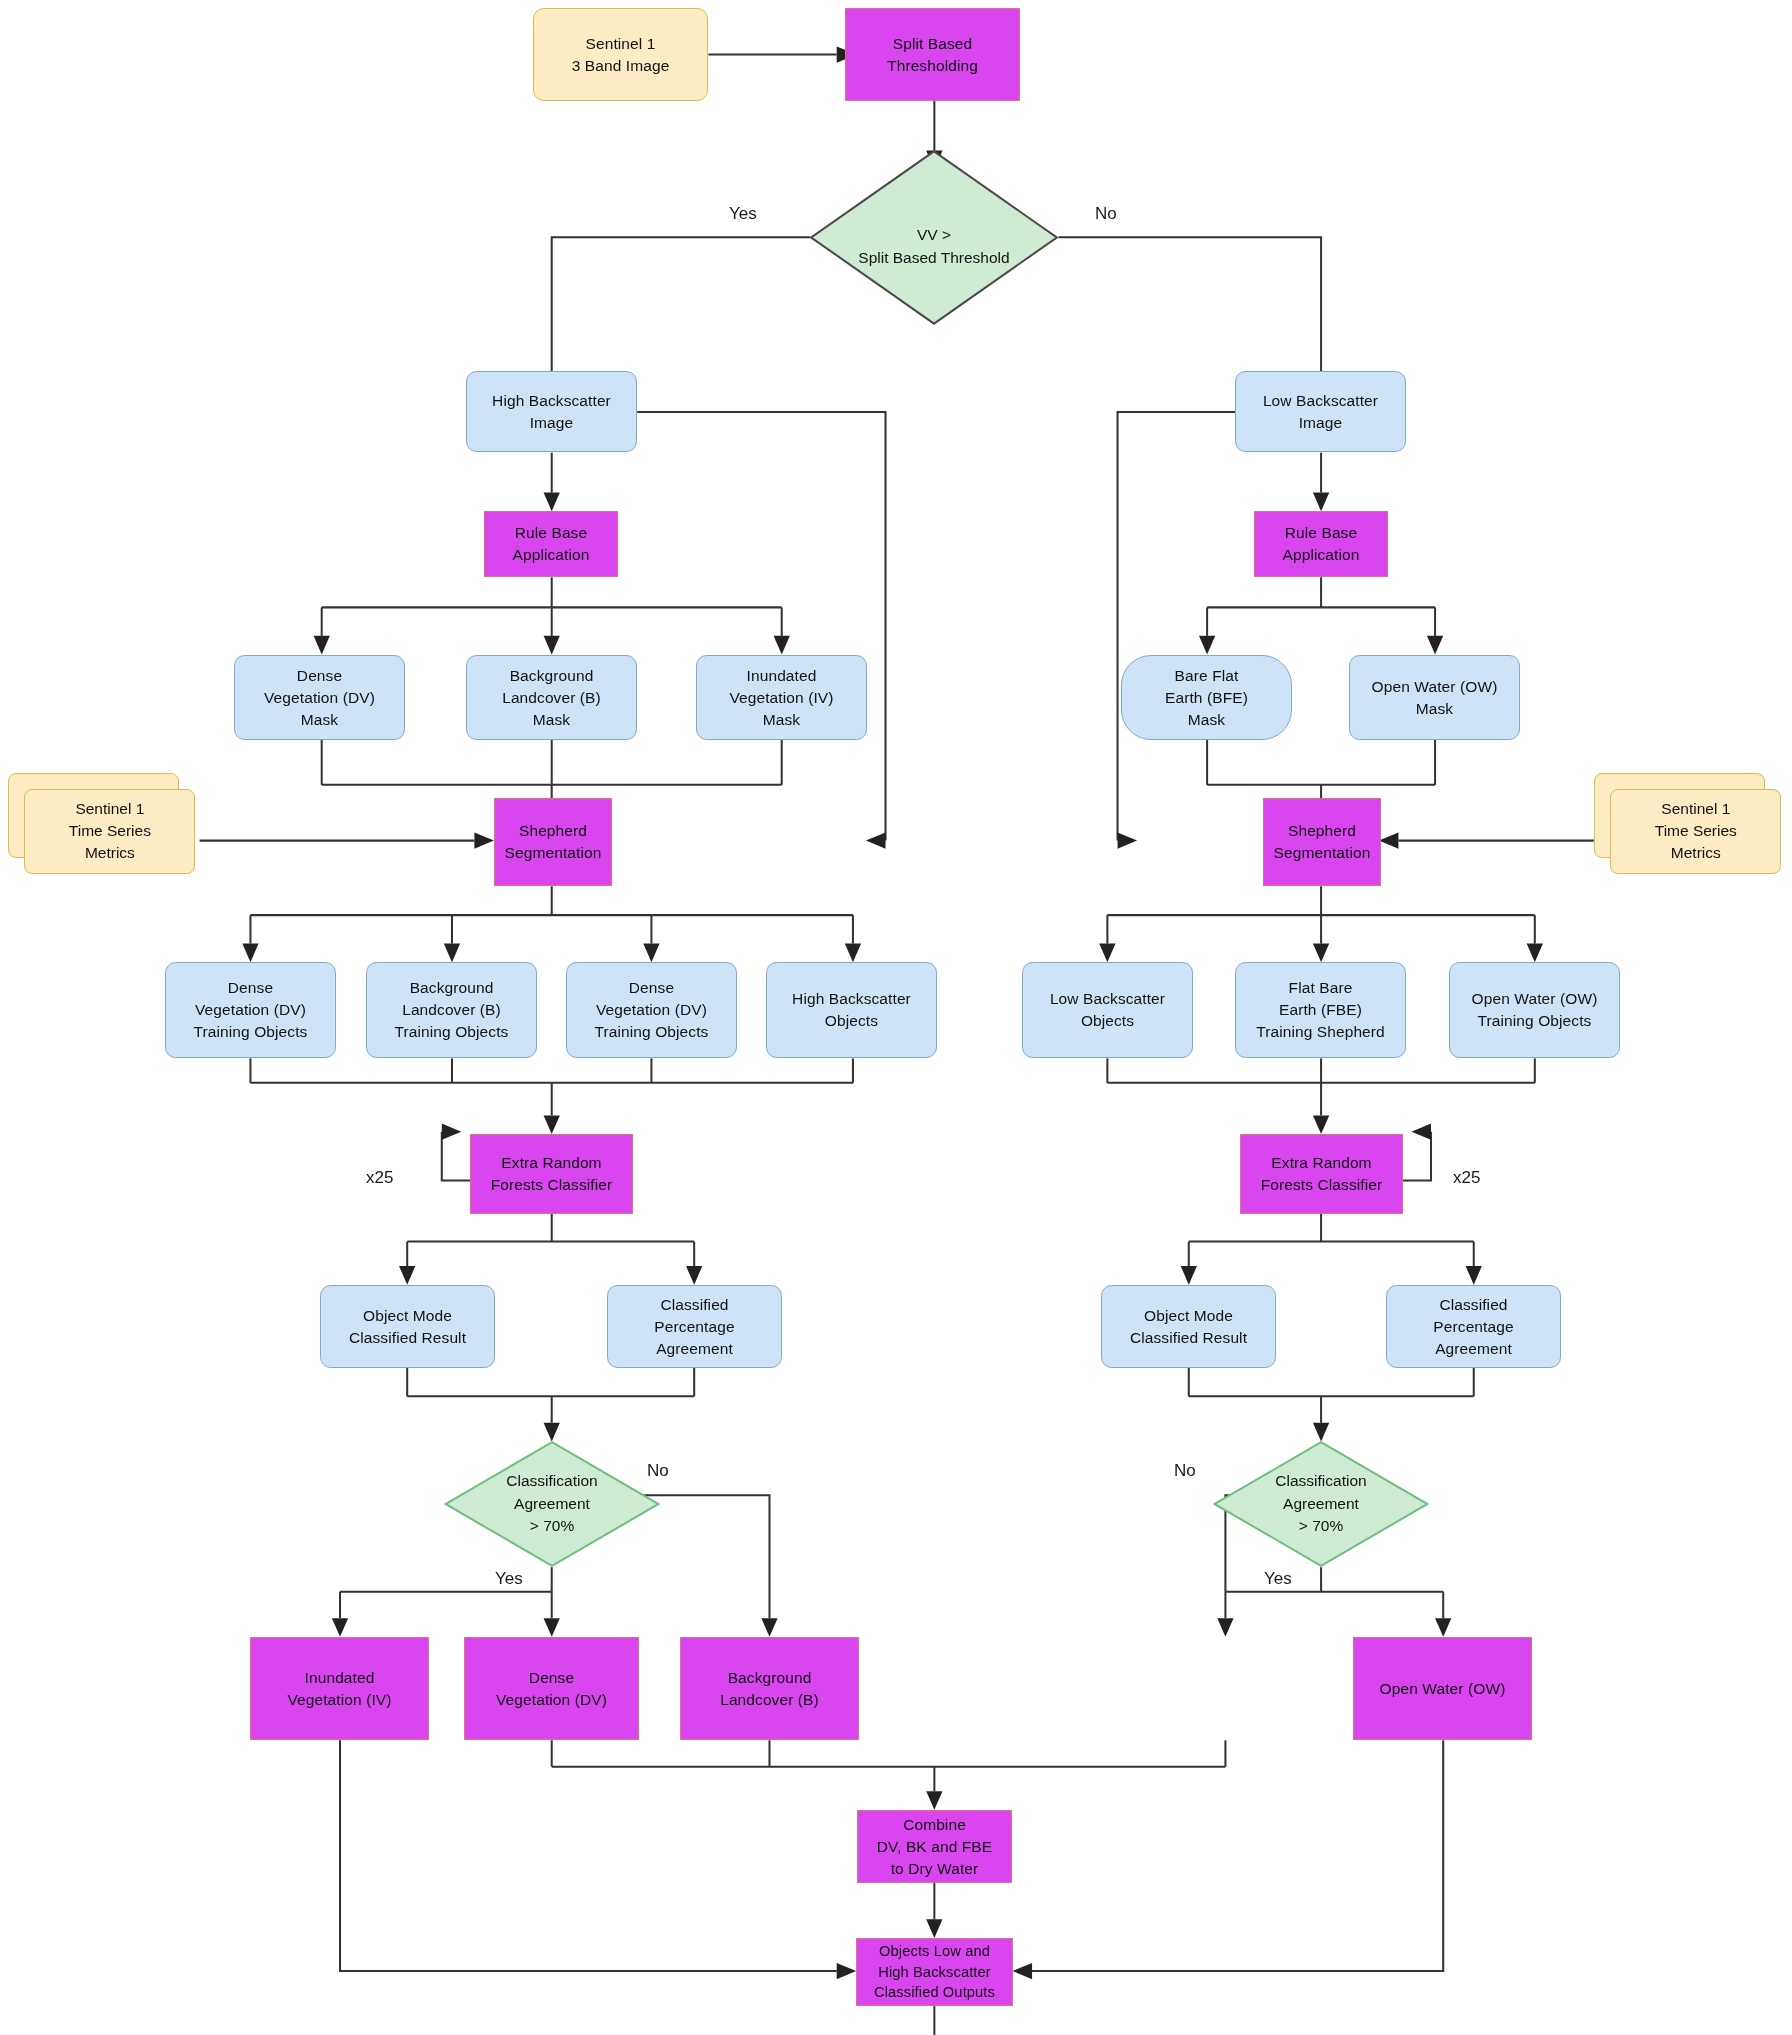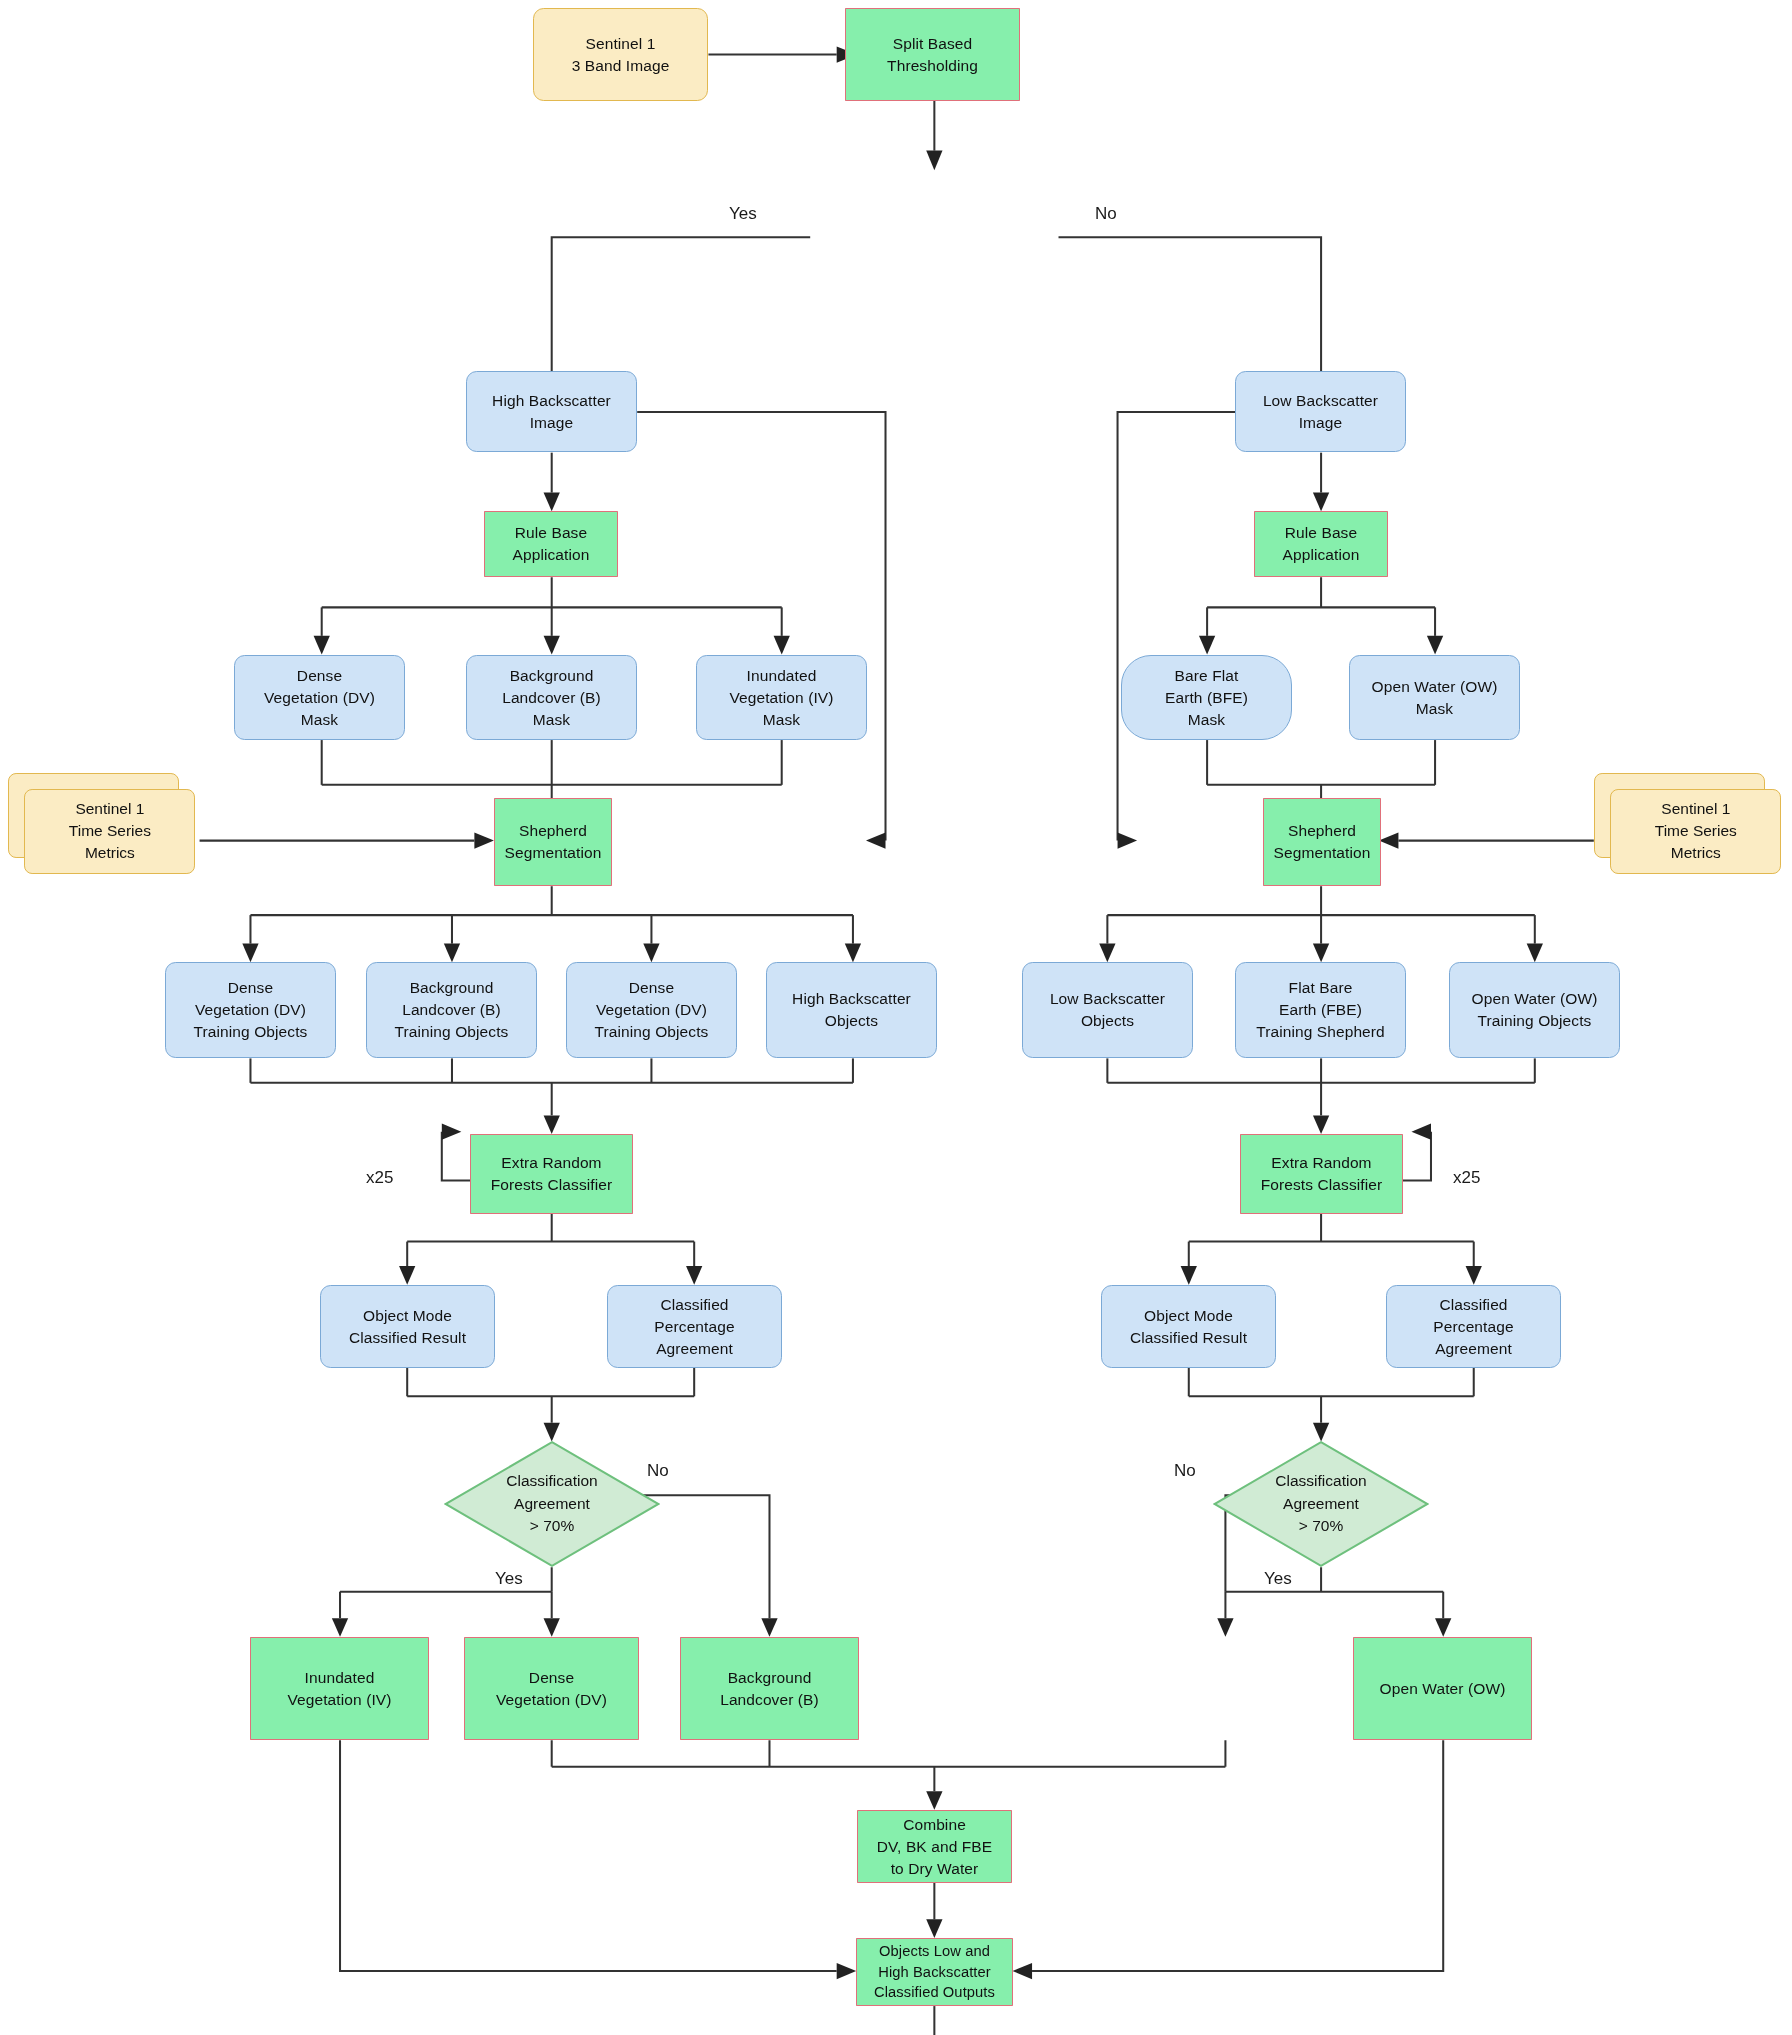--- a/index.html
+++ b/index.html
@@ -8,21 +8,21 @@
 
   
   .node{position:absolute;box-sizing:border-box;display:flex;align-items:center;
         justify-content:center;text-align:center;line-height:1.42;color:#111111;
         font-size:15.5px;letter-spacing:0.1px;white-space:pre-line;}
   .rounded{border-radius:10.6px;}
   .blue{background:#cfe3f7;border:1.6px solid #7ba9d6;}
   .yellow{background:#fbecc4;border:1.6px solid #e2b84f;}
 
   
-  .proc{background:#86efac;border:1.6px solid #e0707a;border-radius:0.8px;}
+  .proc{background:#d946ef;border:1.6px solid #e0707a;border-radius:0.8px;}
 
   
   .stack{position:absolute;}
   .stack .sheet{position:absolute;background:#fbecc4;border:1.6px solid #e2b84f;
       border-radius:8.1px;box-sizing:border-box;}
   .stack .sheet.back{left:0;top:0;}
   .stack .sheet.front{display:flex;align-items:center;justify-content:center;
       text-align:center;font-size:15.5px;color:#111;line-height:1.42;white-space:pre-line;}
 
   
@@ -211,20 +211,27 @@
     <line x1="2295" y1="4928" x2="2295" y2="5010"></line>
     <polygon class="arrowhead" points="2275,5010 2315,5010 2295,5056"></polygon>
   </svg>
 
   <div class="node rounded yellow" style="left:533px;top:8.1px;width:175px;height:93px;">Sentinel 1
 3 Band Image</div>
 
   <div class="node proc" style="left:845px;top:8.1px;width:175px;height:93px;">Split Based
 Thresholding</div>
 
+  <div class="diamond" style="left:810px;top:150px;width:248px;height:175px;">
+    <svg width="248" height="175" viewBox="0 0 610 430">
+      <polygon points="305,3 607,215 305,427 3,215" fill="#d0ebd4" stroke="#4a4a4a" stroke-width="5"></polygon>
+    </svg>
+    <div class="dlabel" style="padding-top:9px;">VV &gt;
+Split Based Threshold</div>
+  </div>
   <div class="elabel" style="left:729px;top:204px;">Yes</div>
   <div class="elabel" style="left:1095px;top:204px;">No</div>
 
   <div class="node rounded blue" style="left:466px;top:371px;width:171px;height:81px;">High Backscatter
 Image</div>
   <div class="node rounded blue" style="left:1235px;top:371px;width:171px;height:81px;">Low Backscatter
 Image</div>
 
   <div class="node proc" style="left:484px;top:511px;width:134px;height:66px;">Rule Base
 Application</div>

